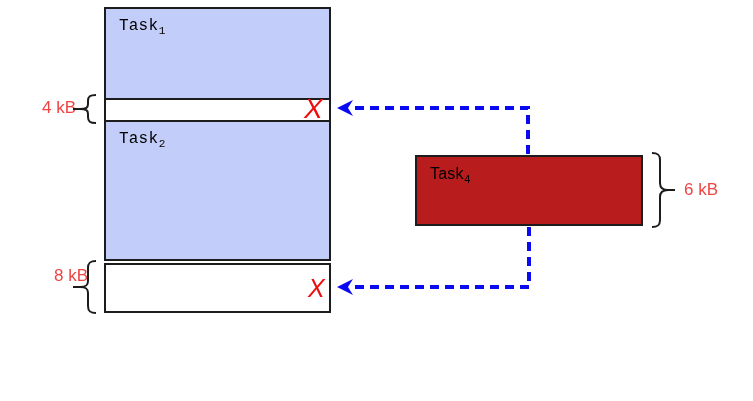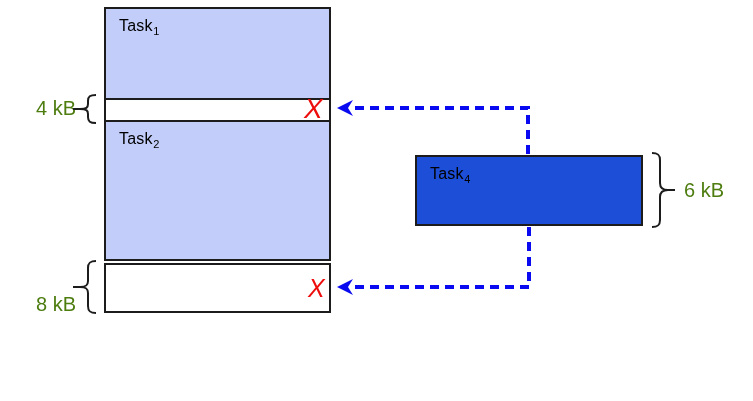--- a/index.html
+++ b/index.html
@@ -16,21 +16,21 @@
     overflow: hidden;
   }
   
   .seg {
     position: absolute;
     left: 104px;
     width: 227px;
     box-sizing: border-box;
     border: 2px solid #1c1c1c;
   }
-  .seg.fill { background: #c2cdf9; }
+  .seg.fill { background: #c2cdf9; font-family: Liberation Mono, monospace; }
   .seg.gap  { background: #ffffff; }
   .task-label {
     position: absolute;
     left: 13px;
     top: 8px;
     font-size: 16px;
     color: #000000;
     letter-spacing: 0.2px;
   }
   .task-label sub {
@@ -42,34 +42,34 @@
   }
   
   .incoming-box {
     position: absolute;
     left: 415px;
     top: 155px;
     width: 228px;
     height: 71px;
     box-sizing: border-box;
     border: 2px solid #1c1c1c;
-    background: #1d4ed8;
+    background: #b91c1c;
     z-index: 3;
   }
   
   .size-label {
     position: absolute;
-    color: #4d7c0f;
-    font-size: 20px;
+    color: #ef4444;
+    font-size: 17px;
     line-height: 22px;
     white-space: nowrap;
   }
   .size-left { left: 0; width: 76px; text-align: right; }
   .lbl-4kb  { top: 97px; }
-  .lbl-8kb  { top: 293px; }
+  .lbl-8kb  { top: 265px; padding-left: 12px; }
   .lbl-12kb { left: 684px; top: 179px; }
   
   .reject-x {
     position: absolute;
     color: #ee0d0d;
     font-style: italic;
     font-weight: 500;
     z-index: 4;
     line-height: 1;
   }

